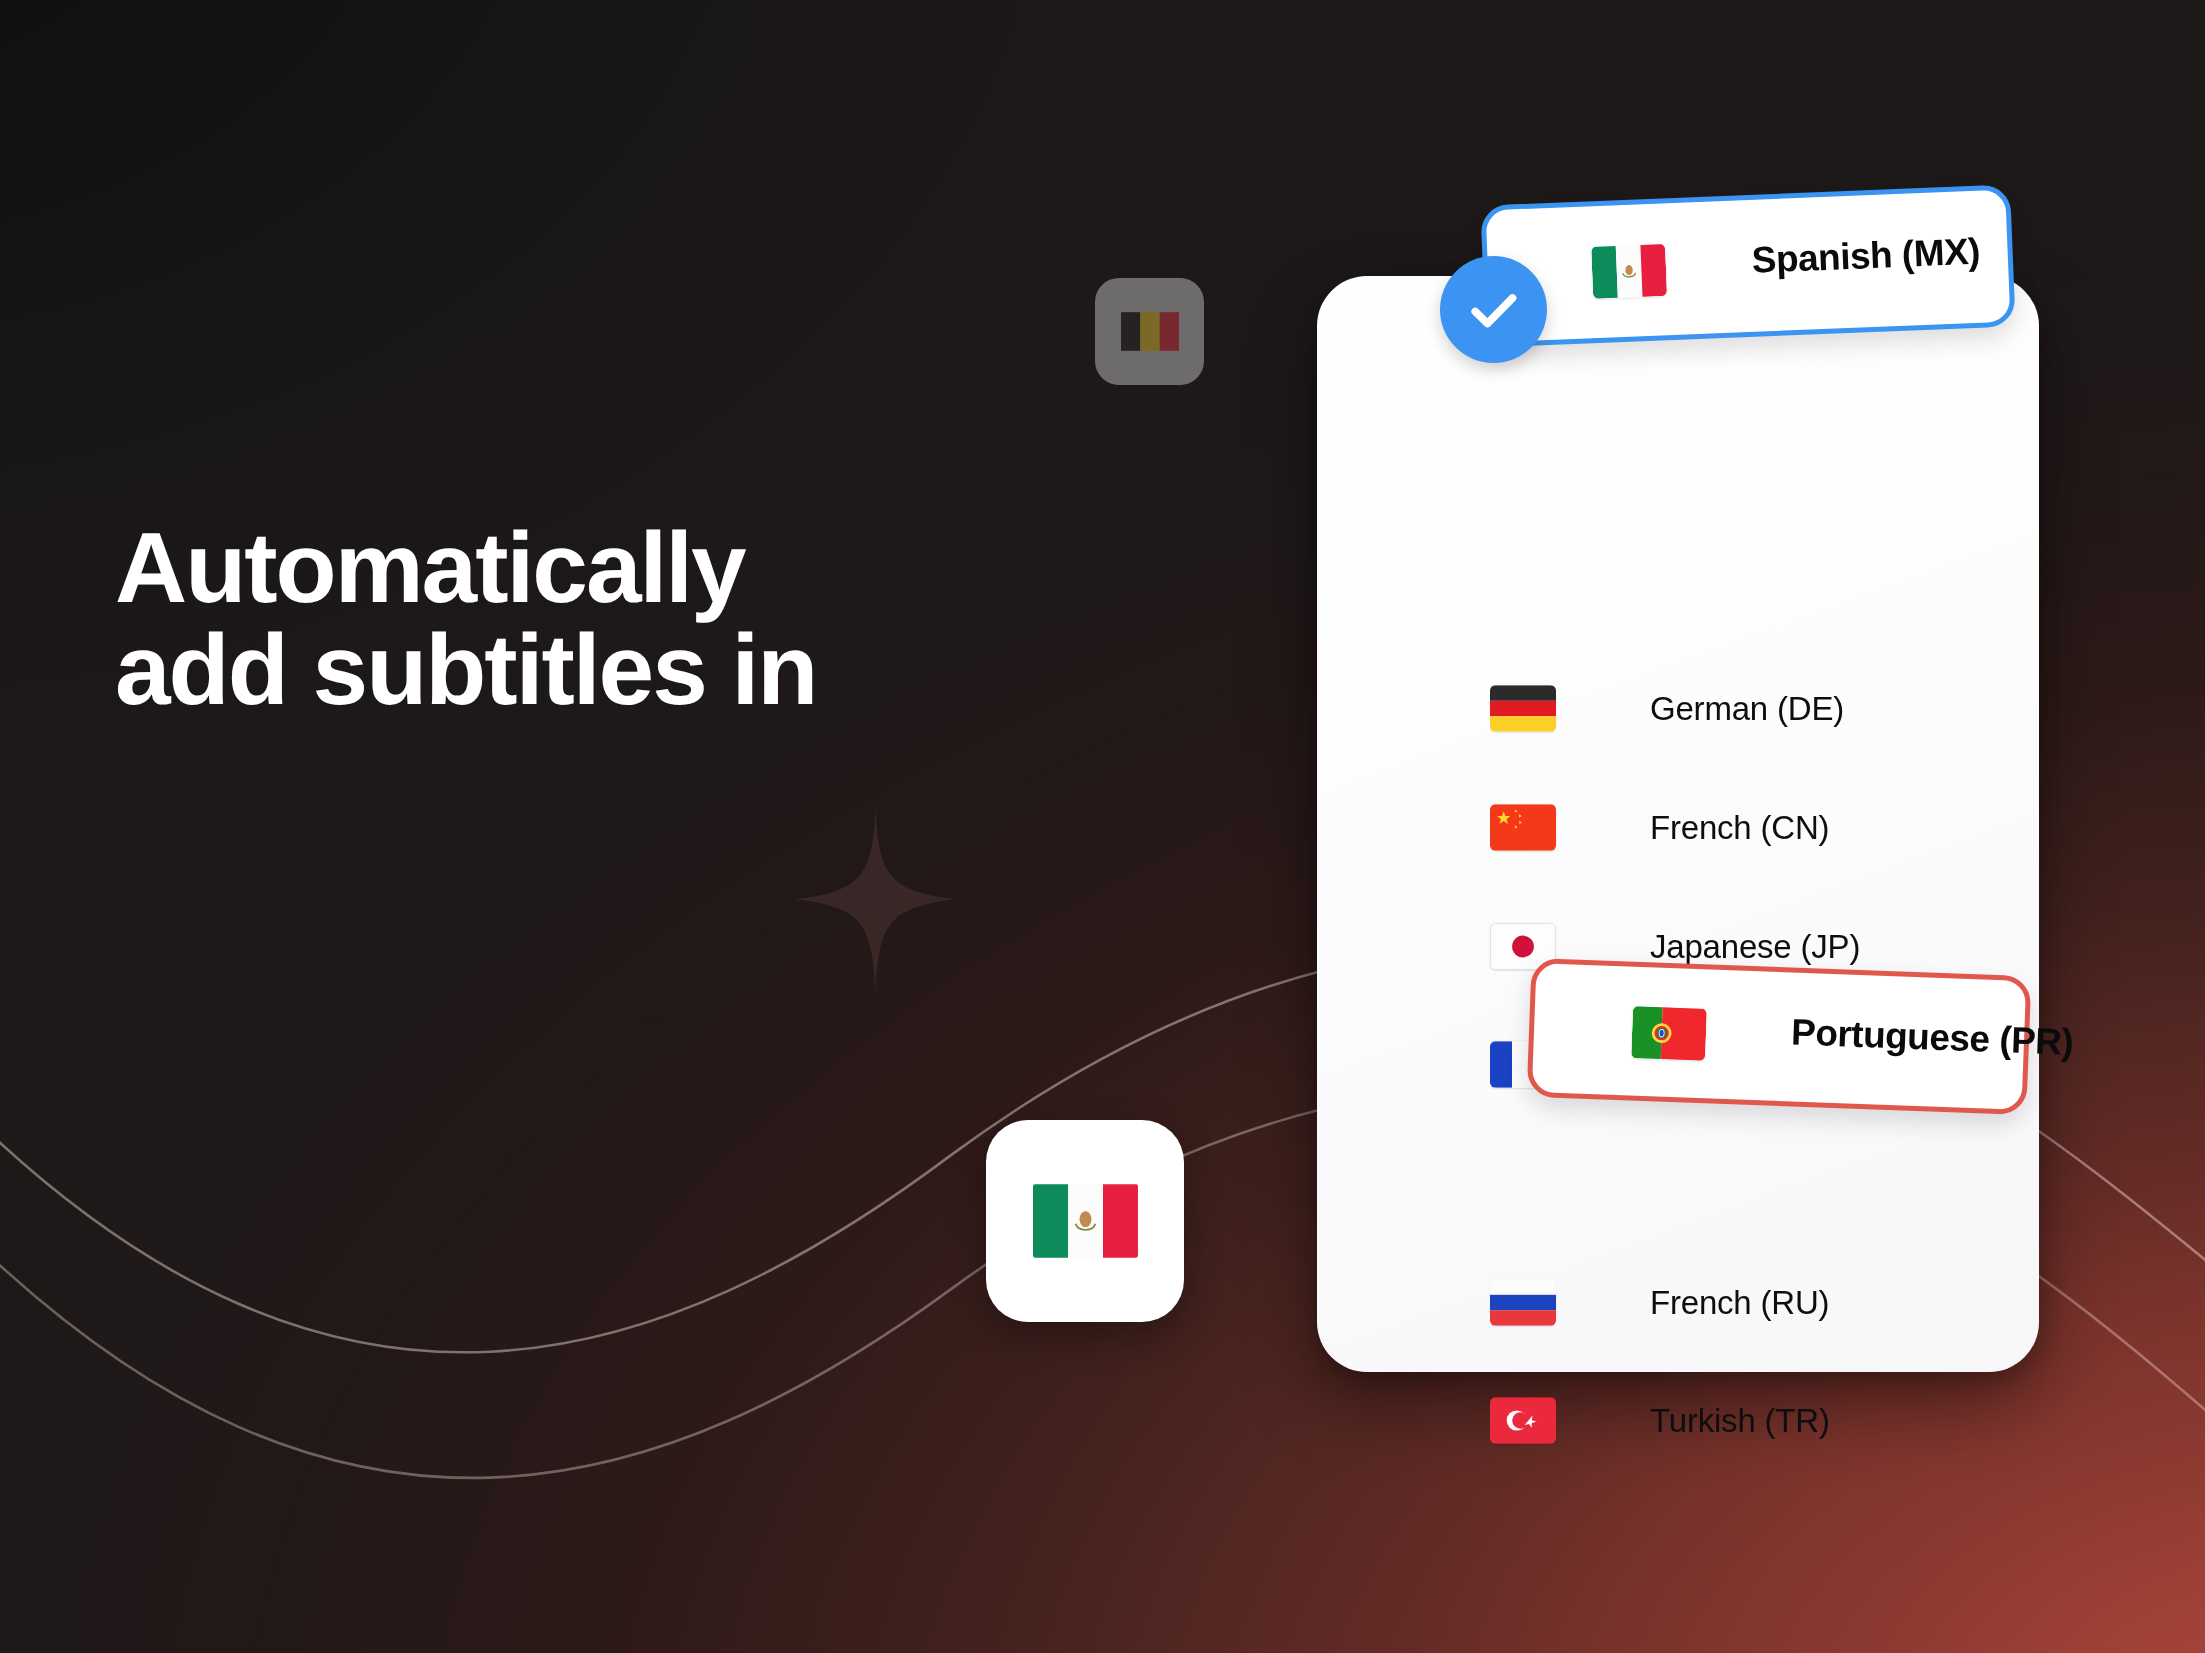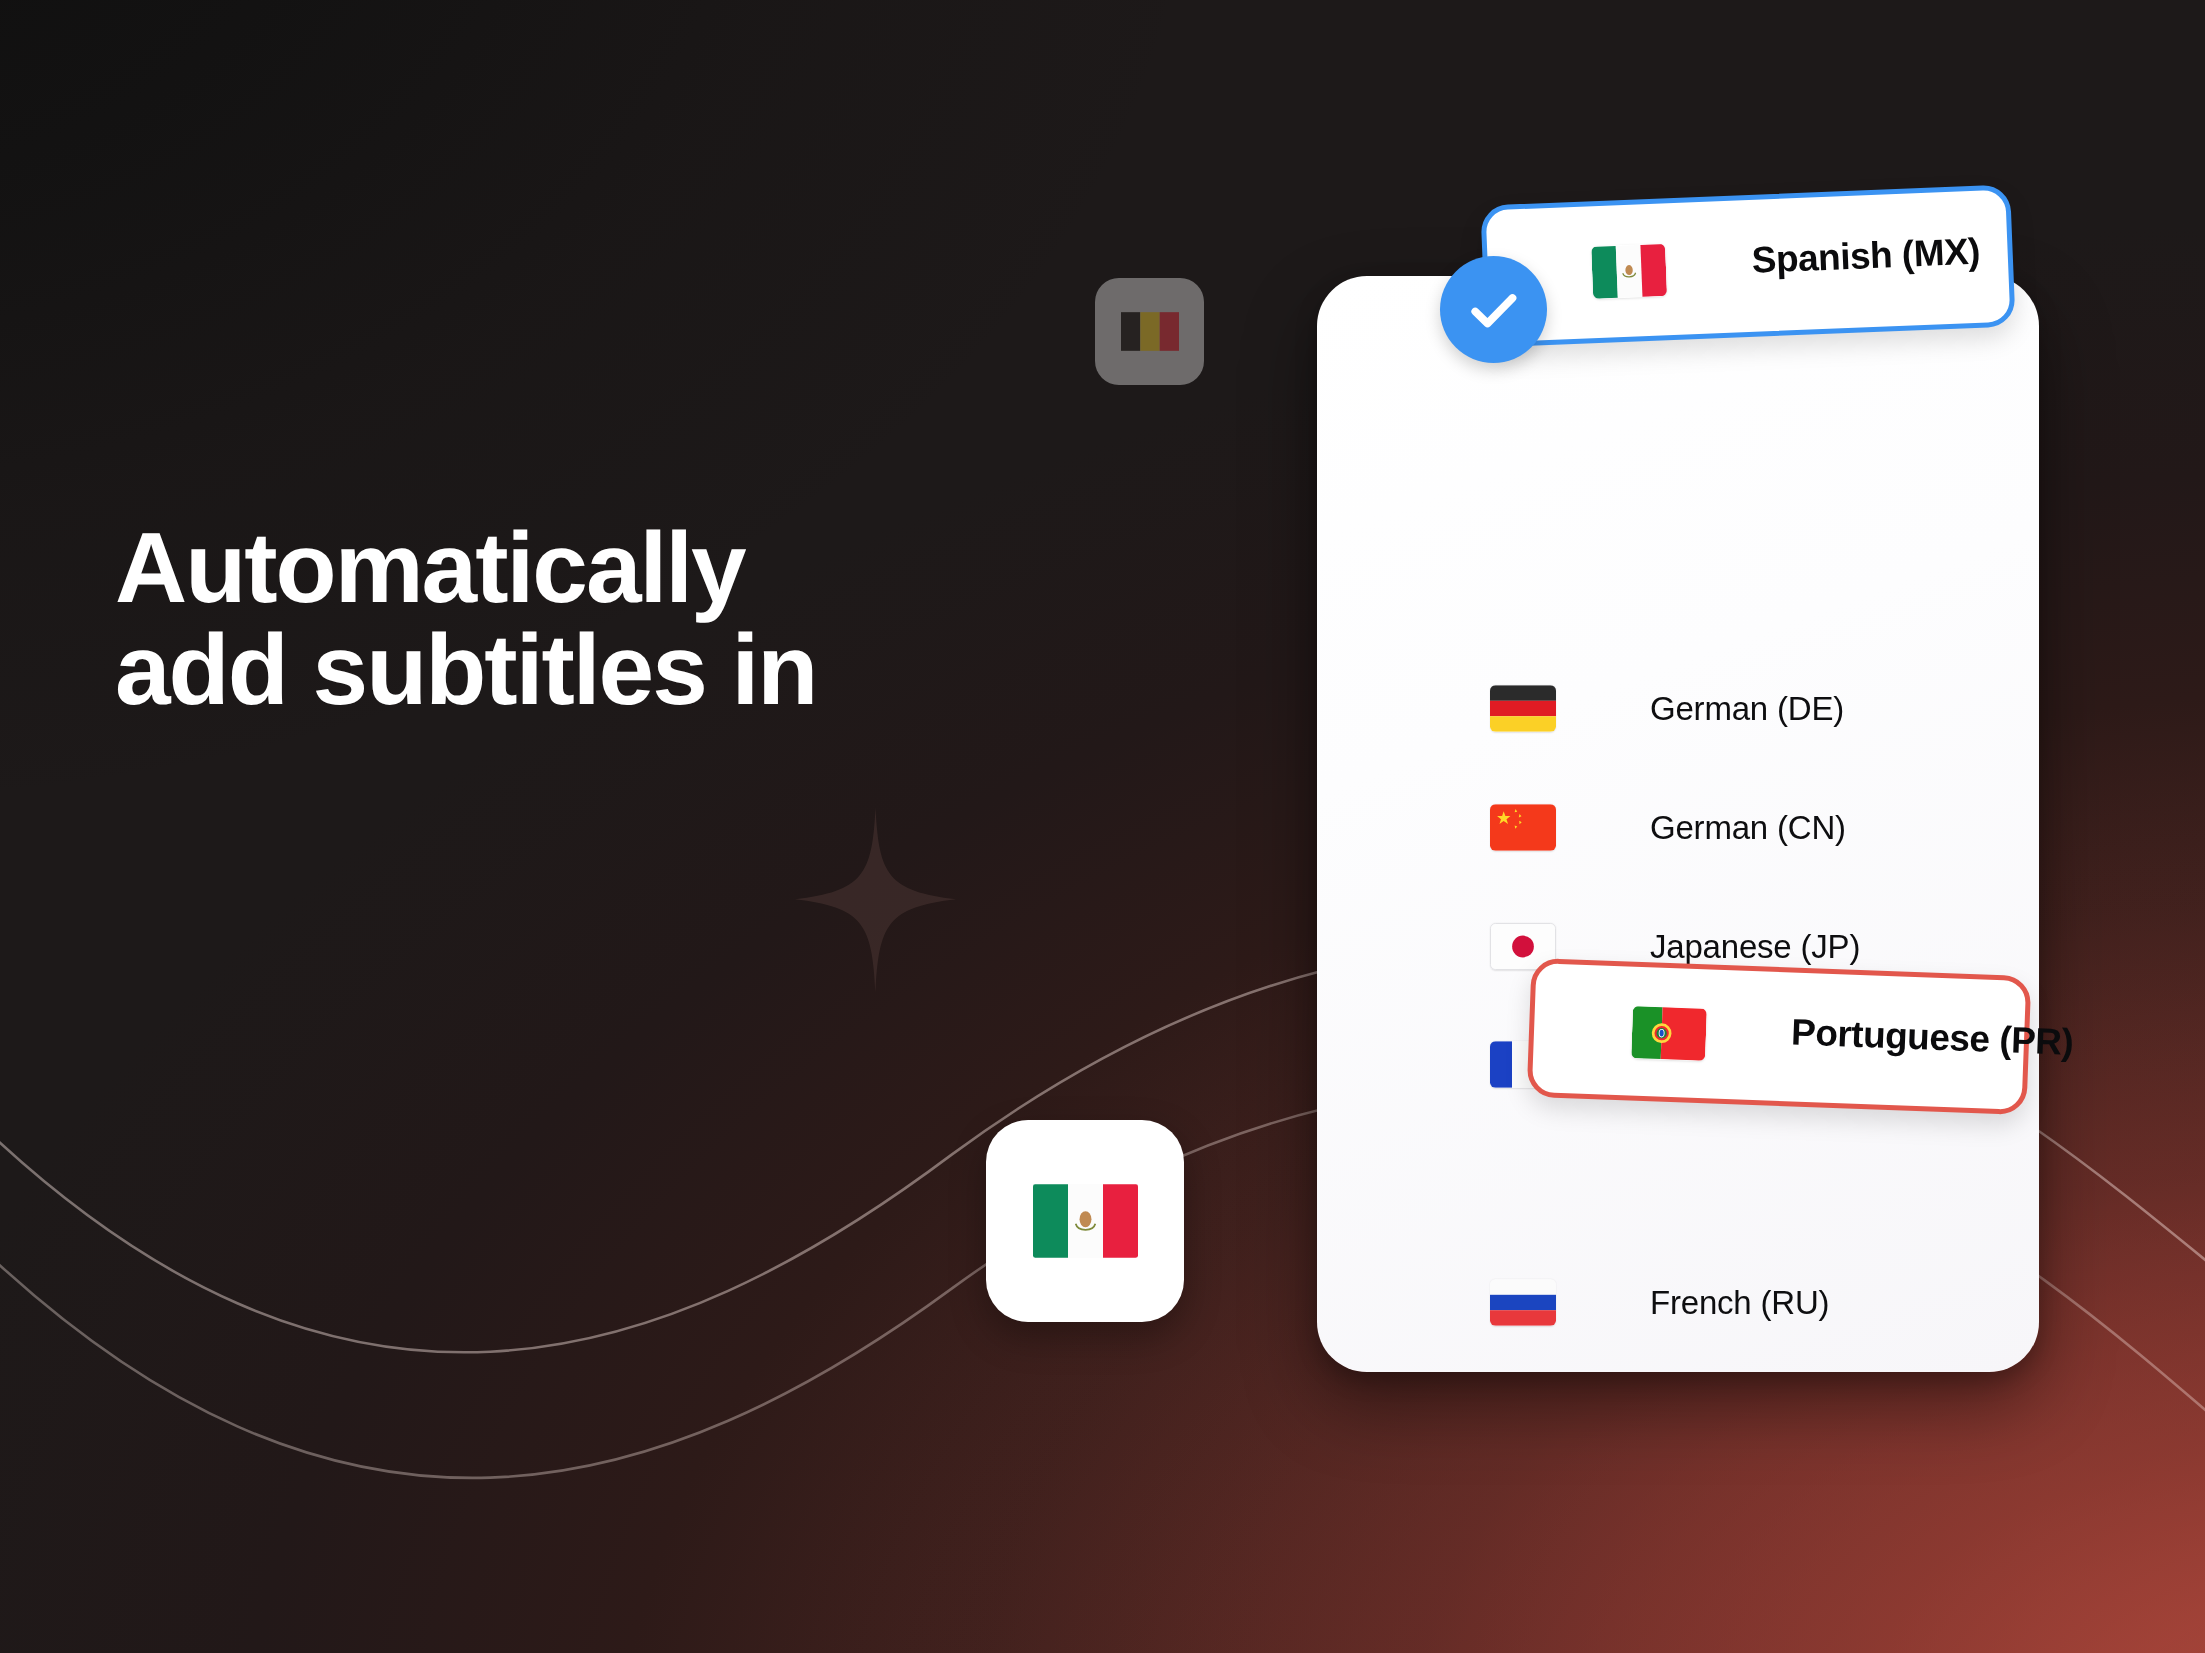--- a/index.html
+++ b/index.html
@@ -265,21 +265,21 @@
         <div class="flagwrap">
           <svg viewBox="0 0 30 21">
             <rect width="30" height="21" fill="#f4391b"></rect>
             <path d="M6.2 3.1 L7 5.3 L9.3 5.3 L7.5 6.7 L8.2 8.9 L6.2 7.5 L4.3 8.9 L5 6.7 L3.2 5.3 L5.5 5.3 Z" fill="#ffd927"></path>
             <path d="M11.6 2.1 L12.4 3.3 L11.2 3.6 Z" fill="#ffd927"></path>
             <path d="M13.4 4.4 L14.3 5.4 L13.1 5.9 Z" fill="#ffd927"></path>
             <path d="M13.3 7.4 L14.4 8.1 L13.4 9 Z" fill="#ffd927"></path>
             <path d="M11.2 9.6 L12.4 10.1 L11.5 11.1 Z" fill="#ffd927"></path>
           </svg>
         </div>
-        <span class="label">German (CN)</span>
+        <span class="label">French (CN)</span>
       </div>
 
       <div class="row" style="top:626px;padding-left:40px;">
         <div class="flagwrap" style="border:0.8px solid #e2e2e5;">
           <svg viewBox="0 0 30 21">
             <rect width="30" height="21" fill="#fdfdfd"></rect>
             <ellipse cx="15" cy="10.5" rx="5.1" ry="5.1" fill="#d2103c"></ellipse>
           </svg>
         </div>
         <span class="label">Japanese (JP)</span>
@@ -315,18 +315,29 @@
         <div class="flagwrap">
           <svg viewBox="0 0 30 21">
             <rect x="0" y="0" width="30" height="7" fill="#fbfbfb"></rect>
             <rect x="0" y="7" width="30" height="7" fill="#1b45c0"></rect>
             <rect x="0" y="14" width="30" height="7" fill="#e8383c"></rect>
           </svg>
         </div>
         <span class="label">French (RU)</span>
       </div>
 
+      <div class="row" style="top:1100px;">
+        <div class="flagwrap">
+          <svg viewBox="0 0 30 21">
+            <rect width="30" height="21" fill="#ea2a3c"></rect>
+            <circle cx="12.2" cy="10.5" r="4.6" fill="#ffffff"></circle>
+            <circle cx="13.8" cy="10.5" r="3.7" fill="#ea2a3c"></circle>
+            <path d="M18.6 10.5 L20.1 8.6 L19.9 10.9 L22 11.6 L19.8 12.2 L19.8 14.4 L18.5 12.6 L16.4 13.1 L17.8 11.4 Z" fill="#ffffff" transform="translate(-.8,-1.1) scale(.96) translate(.8,1.1)"></path>
+          </svg>
+        </div>
+        <span class="label">Turkish (TR)</span>
+      </div>
 
     </div>
   </div>
 
 </div>
 
 
 </body></html>

